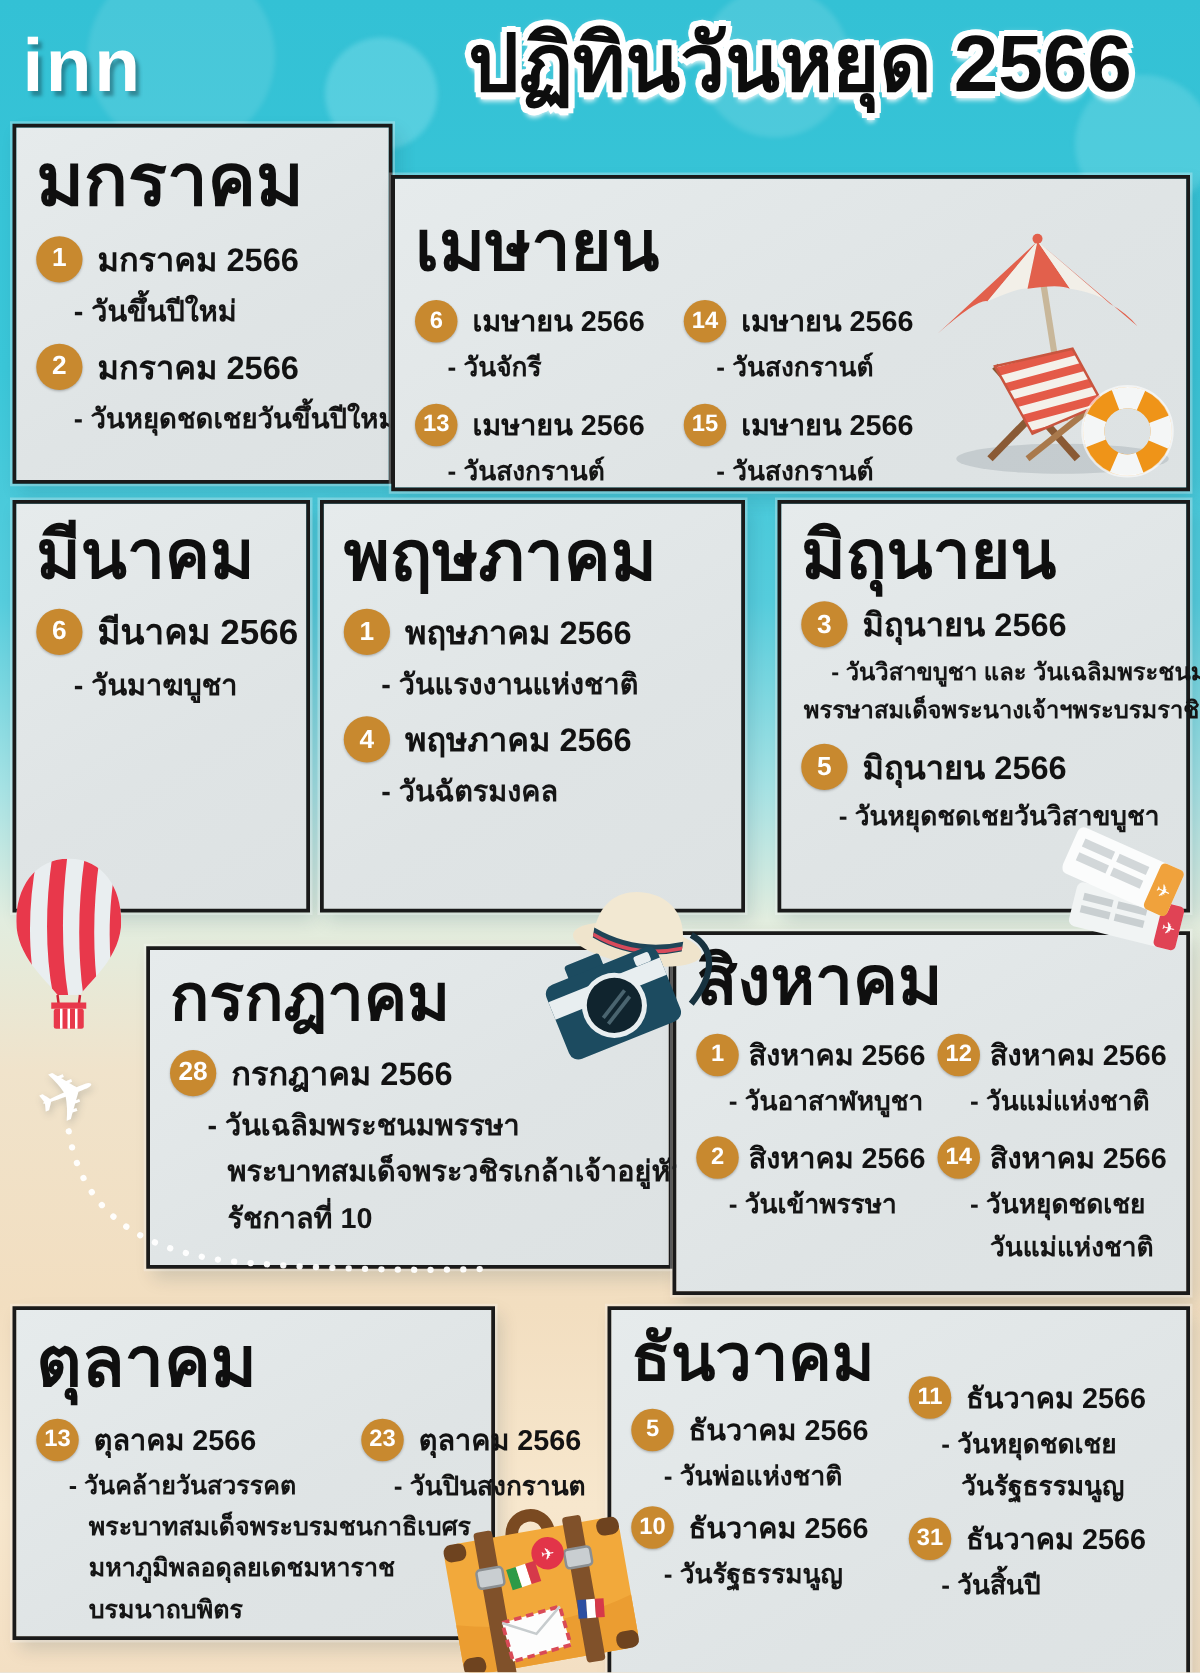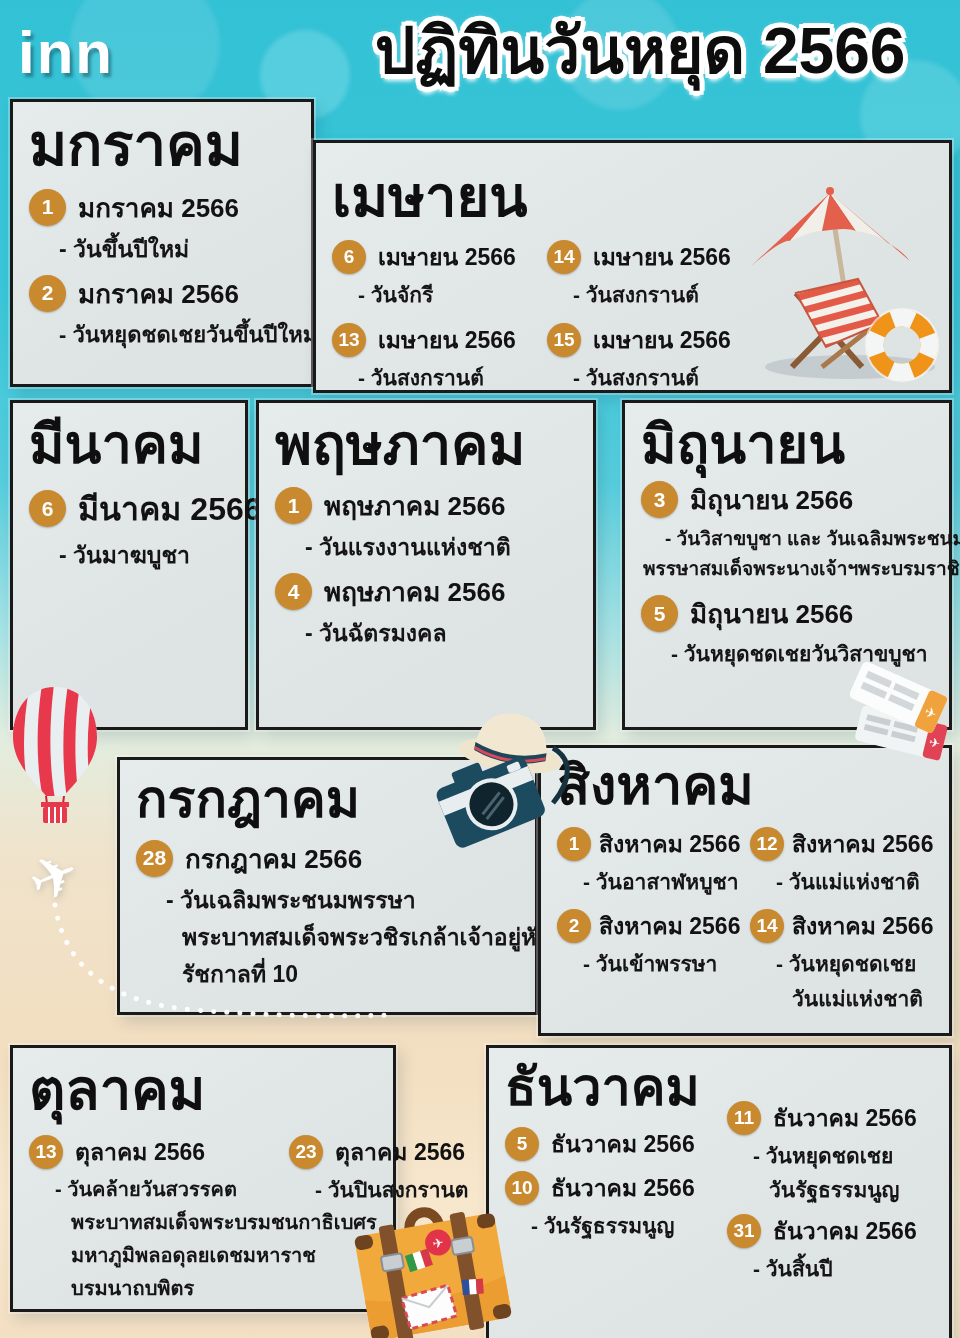--- a/index.html
+++ b/index.html
@@ -128,21 +128,21 @@
         <circle cx="172" cy="178" r="27" fill="none" stroke="#F4F6F6" stroke-width="17" stroke-dasharray="21 21.4" stroke-dashoffset="10"></circle>
         <circle cx="172" cy="178" r="36" fill="none" stroke="rgba(255,255,255,.6)" stroke-width="2"></circle>
       </g>
     </svg>
   </section>
 
   <section class="panel" style="left:10px;top:400px;width:238px;height:330px;">
     <h2 class="month" style="font-size:54px;">มีนาคม</h2>
     <div class="item">
       <span class="badge">6</span>
-      <span class="date" style="font-size:32px;">มีนาคม 2566</span>
+      <span class="date" style="font-size:28px;">มีนาคม 2566</span>
     </div>
     <div class="hline">- วันมาฆบูชา</div>
   </section>
 
   <section class="panel" style="left:256px;top:400px;width:340px;height:330px;">
     <h2 class="month" style="font-size:56px;">พฤษภาคม</h2>
     <div class="item">
       <span class="badge">1</span>
       <span class="date">พฤษภาคม 2566</span>
     </div>
@@ -238,20 +238,21 @@
     </div>
   </section>
 
   <section class="panel" style="left:486px;top:1045px;width:466px;height:339px;">
     <h2 class="month" style="font-size:52px;margin-bottom:2px;">ธันวาคม</h2>
     <div class="sm" style="width:215px;">
       <div class="item">
         <span class="badge">5</span>
         <span class="date">ธันวาคม 2566</span>
       </div>
+      <div class="hline">- วันพ่อแห่งชาติ</div>
       <div class="item">
         <span class="badge">10</span>
         <span class="date">ธันวาคม 2566</span>
       </div>
       <div class="hline">- วันรัฐธรรมนูญ</div>
     </div>
     <div class="sm" style="position:absolute;right:10px;top:44px;width:212px;">
       <div class="item">
         <span class="badge">11</span>
         <span class="date">ธันวาคม 2566</span>

